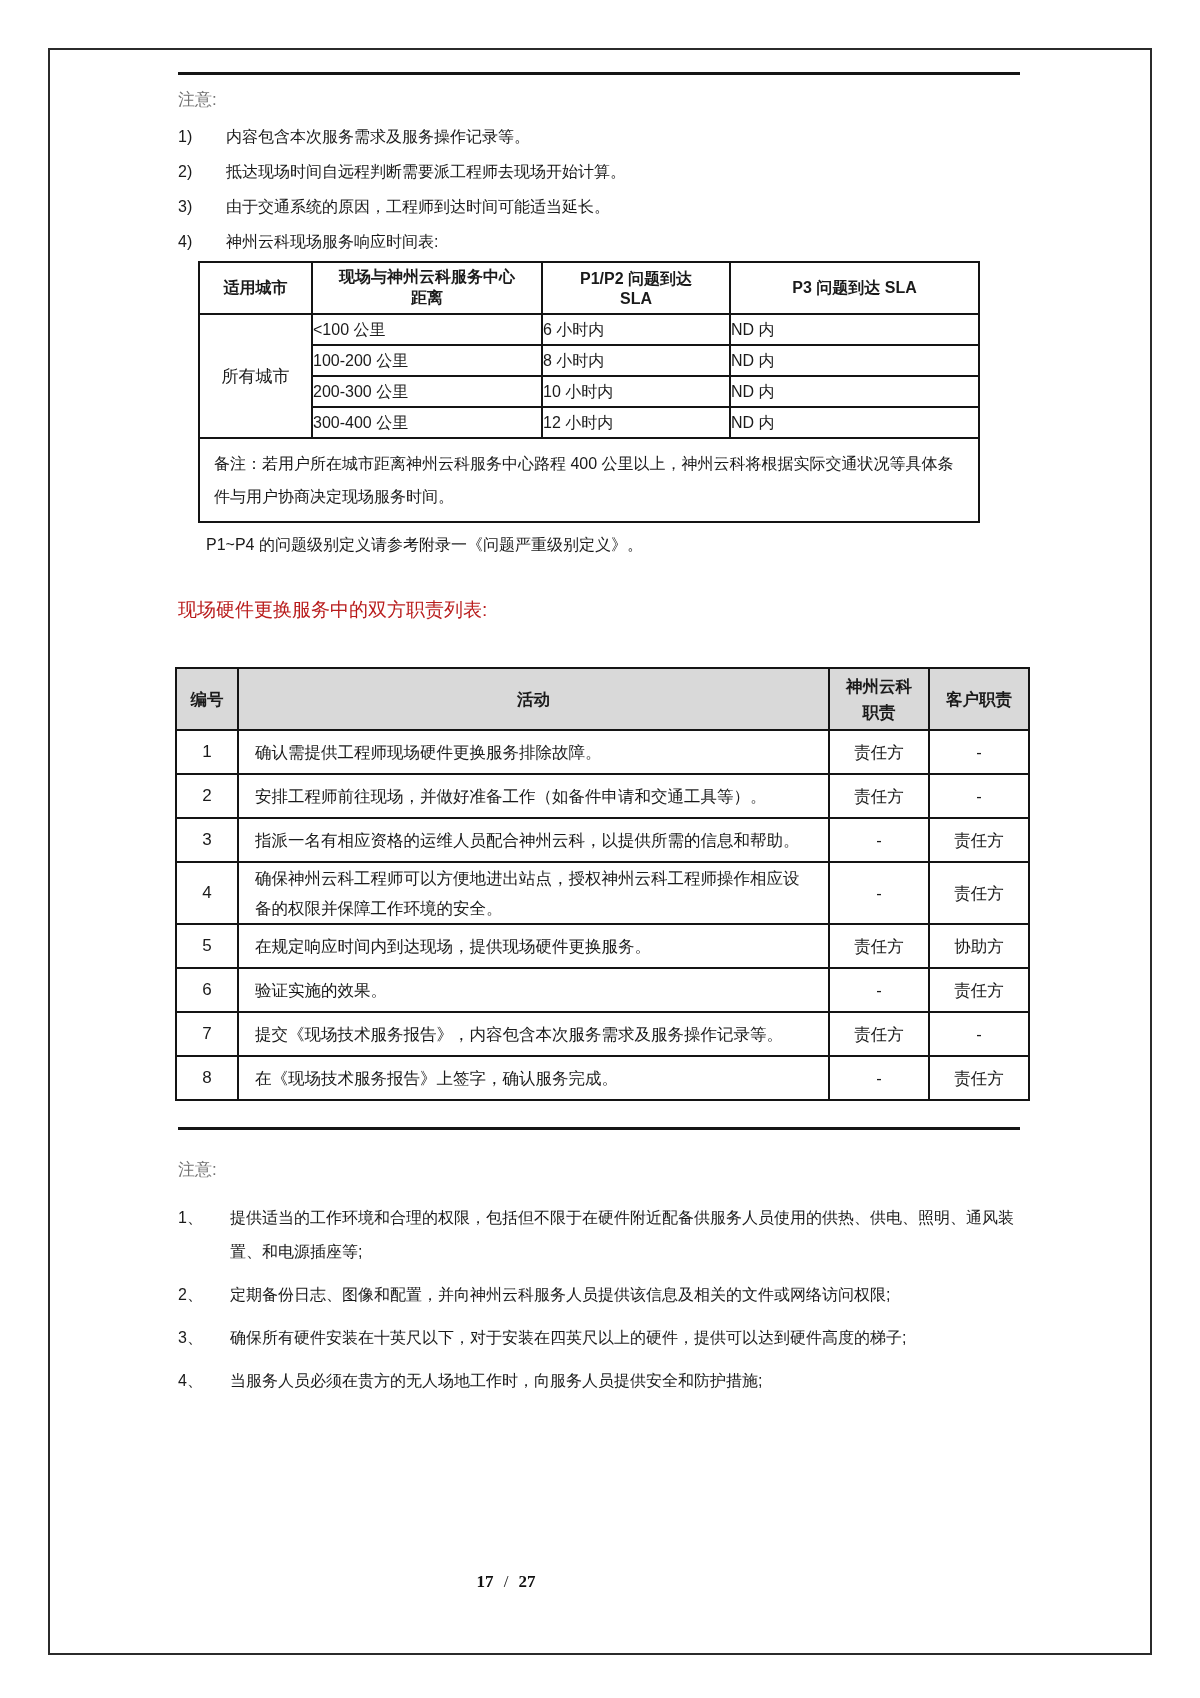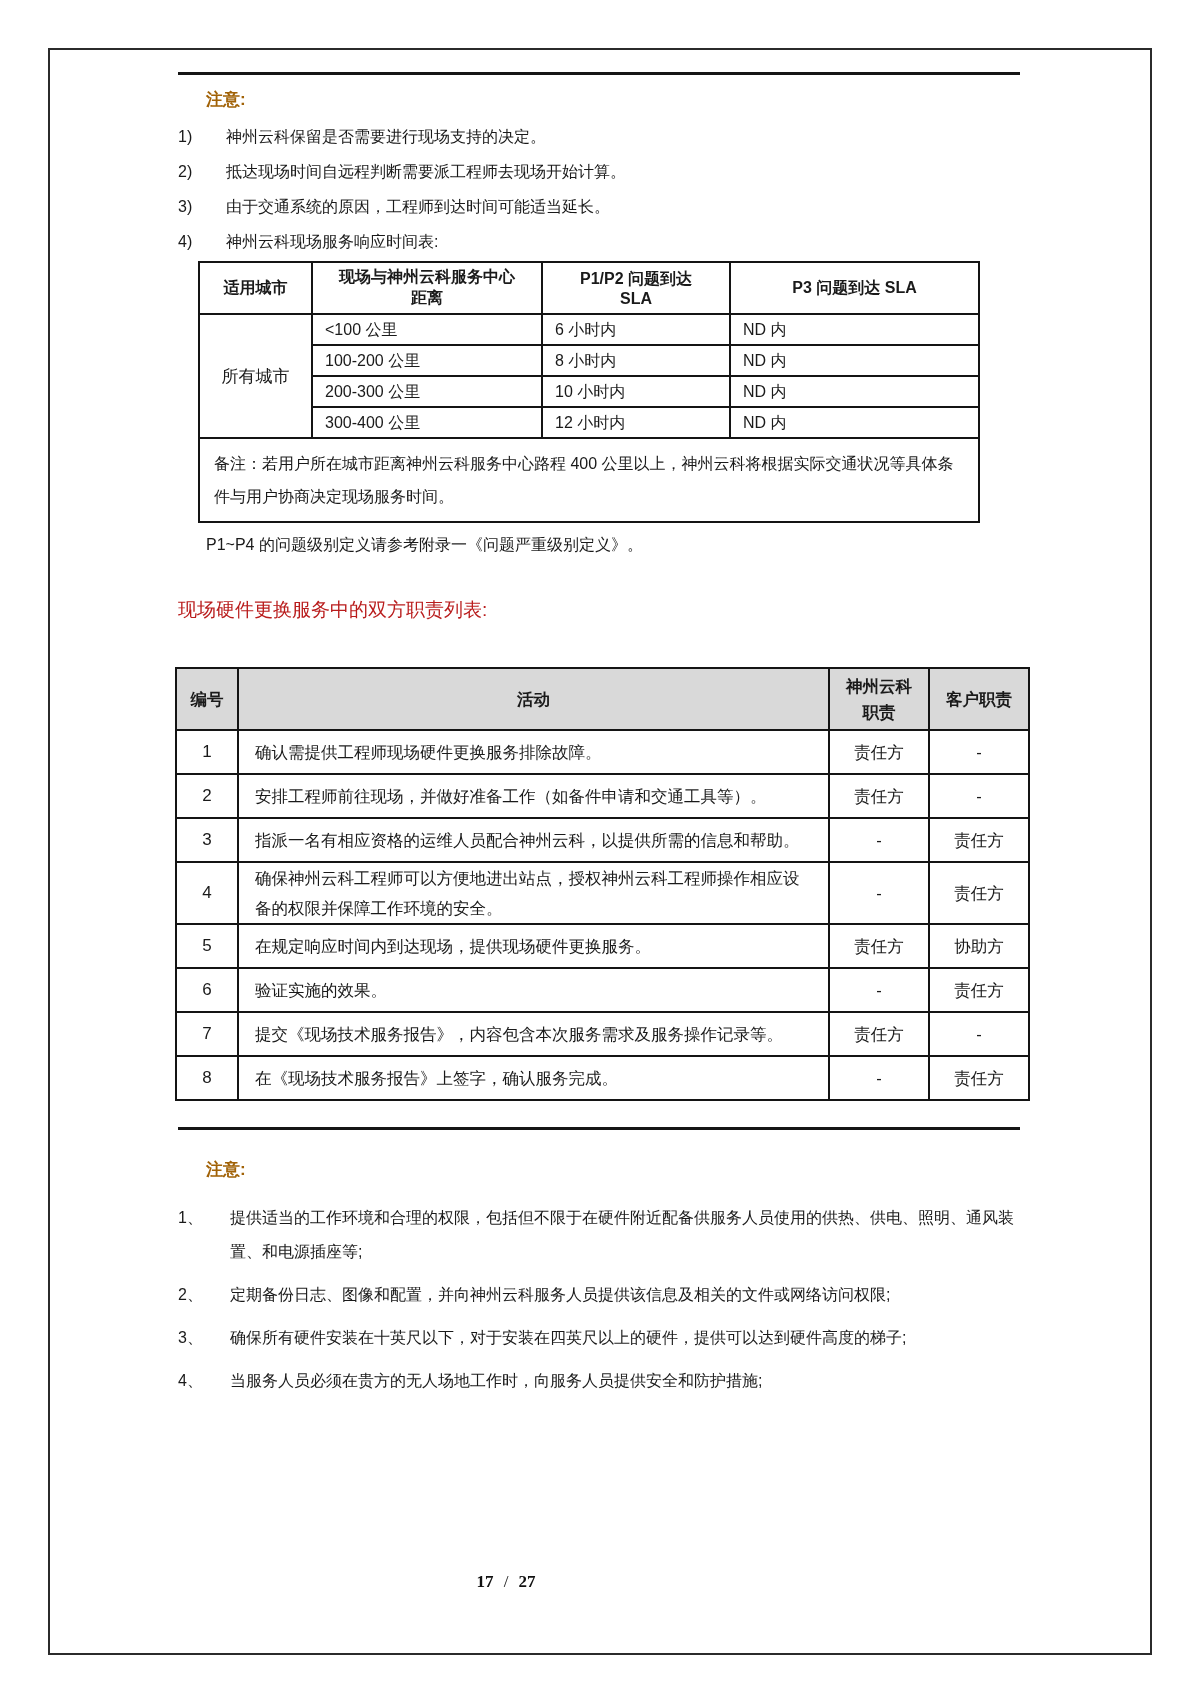--- a/index.html
+++ b/index.html
@@ -29,37 +29,37 @@
     letter-spacing:2.5px;
     color:#111;
   }
   .rule{
     height:3px;background:#161616;width:100%;
   }
   .rule-top{margin-top:24px;}
   .rule-mid{margin-top:26px;}
   .notice-label{
     margin-top:13px;
-    font-size:17px;font-weight:bold;color:#a16207;margin-left:28px;
+    font-size:17px;font-weight:normal;color:#737373;
   }
   .num-list{margin-top:8px;}
   .num-item{display:flex;line-height:35px;font-size:16px;}
   .num-item .num{width:48px;flex:none;}
   .num-item .txt{flex:1;}
 
   
   table{border-collapse:collapse;}
   .sla-table{
     margin-left:20px;margin-top:2px;
     width:780px;font-size:16px;
     table-layout:fixed;
   }
   .sla-table th,.sla-table td{
     border:2px solid #141414;
-    padding:2px 12px;
+    padding:2px 0;
     box-sizing:border-box;
   }
   .sla-table th{
     font-weight:bold;text-align:center;height:52px;padding:4px 6px;
   }
   .sla-table col.c1{width:113px;}
   .sla-table col.c2{width:230px;}
   .sla-table col.c3{width:188px;}
   .sla-table col.c4{width:249px;}
   .sla-table td{height:29px;line-height:25px;text-align:left;}
@@ -131,21 +131,21 @@
 <div class="content">
 
 
   <div class="rule rule-top"></div>
 
   <div class="notice-label">注意:</div>
 
   <div class="num-list">
     <div class="num-item">
       <span class="num">1)</span>
-      <span class="txt">神州云科保留是否需要进行现场支持的决定。</span>
+      <span class="txt">内容包含本次服务需求及服务操作记录等。</span>
     </div>
     <div class="num-item">
       <span class="num">2)</span>
       <span class="txt">抵达现场时间自远程判断需要派工程师去现场开始计算。</span>
     </div>
     <div class="num-item">
       <span class="num">3)</span>
       <span class="txt">由于交通系统的原因，工程师到达时间可能适当延长。</span>
     </div>
     <div class="num-item">

